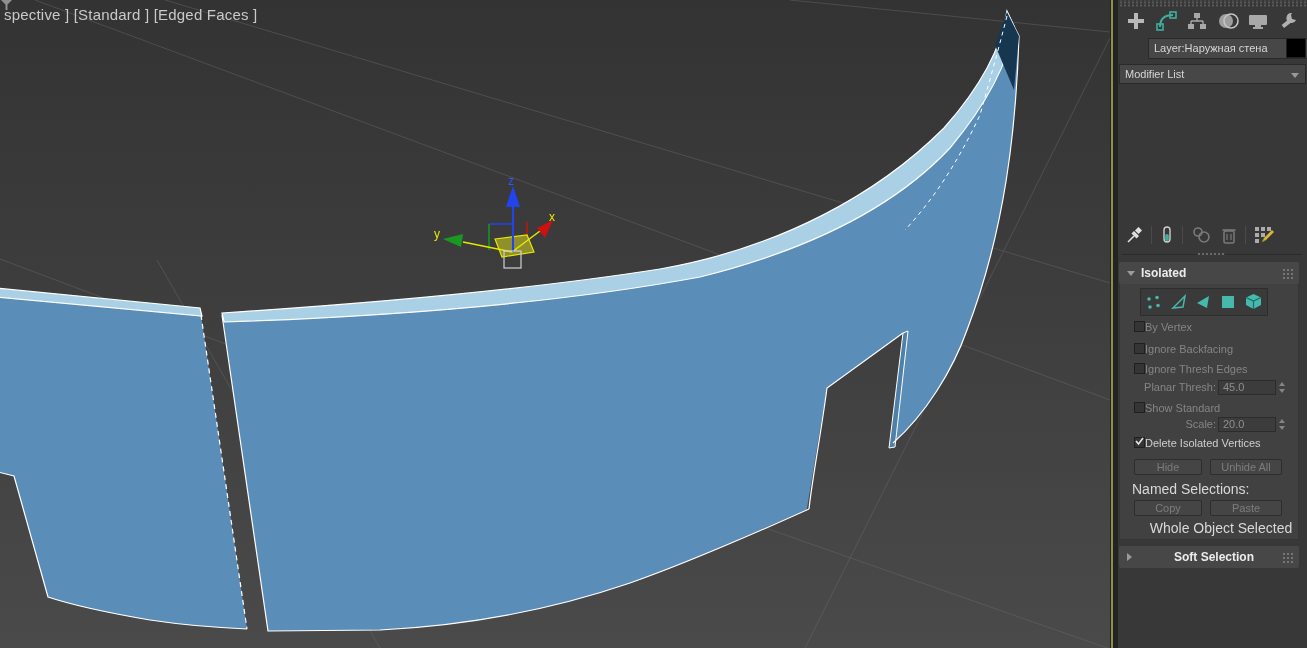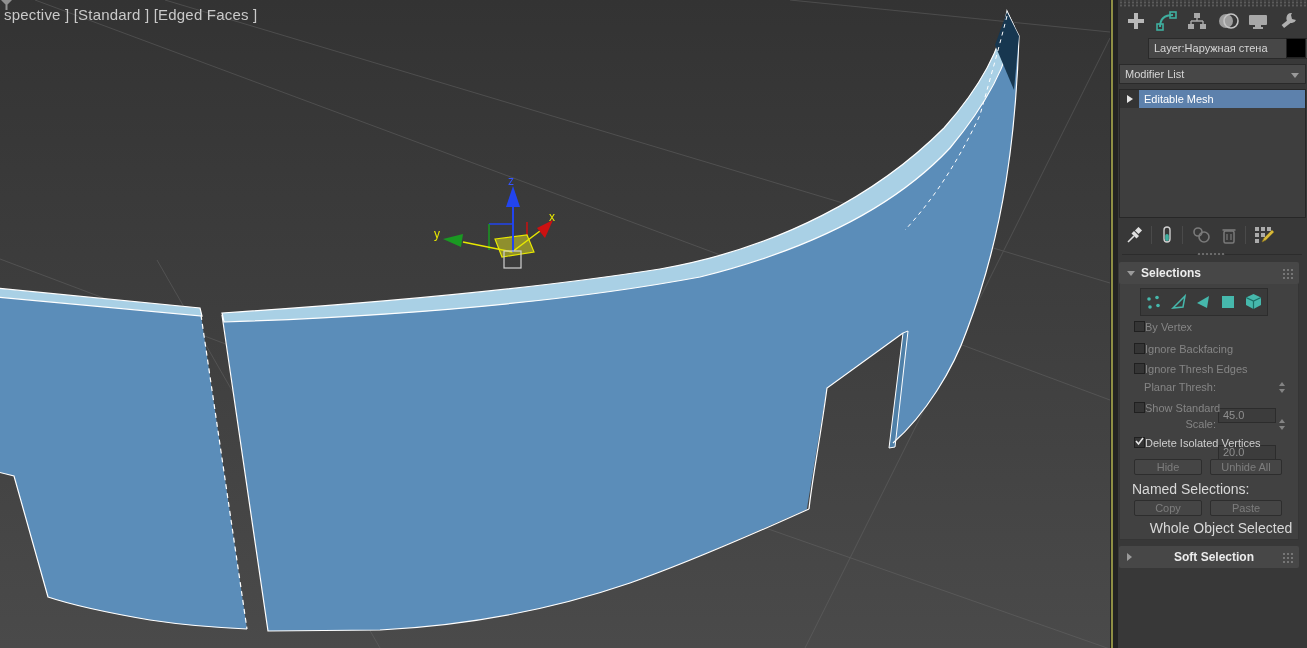--- a/index.html
+++ b/index.html
@@ -79,21 +79,21 @@
       background:#3a3a3a; border:1px solid #2d2d2d; display:flex; align-items:center;
       justify-content:space-around; }
 
   .check-row { position:absolute; left:16px; height:13px; display:flex; align-items:center;
       font-size:11px; color:#858585; white-space:nowrap; }
   .check-row.on { color:#cfcfcf; }
   .cb { width:11px; height:11px; background:#353535; border:1px solid #202020; position:relative; }
   .spin-row { position:absolute; font-size:11px; color:#858585; height:14px; }
   .spin-label { position:absolute; left:16px; width:82px; text-align:right; top:1px; }
   .spin-box { position:absolute; left:100px; top:0; width:58px; height:15px; background:#3c3c3c;
-      border:1px solid #2c2c2c; font-size:11px; color:#8f8f8f; line-height:13px; padding-left:4px;margin-top:28px; }
+      border:1px solid #2c2c2c; font-size:11px; color:#8f8f8f; line-height:13px; padding-left:4px; }
   .spin-arrows { position:absolute; left:160px; top:1px; width:9px; height:13px; }
   .spin-arrows .up { position:absolute; top:1px; left:1px; width:0; height:0;
       border-left:3px solid transparent; border-right:3px solid transparent;
       border-bottom:4px solid #848484; }
   .spin-arrows .dn { position:absolute; bottom:1px; left:1px; width:0; height:0;
       border-left:3px solid transparent; border-right:3px solid transparent;
       border-top:4px solid #848484; }
 
   .pbtn { position:absolute; height:16px; background:#454545; border:1px solid #2d2d2d;
       border-radius:2px; color:#7d7d7d; font-size:11px; text-align:center; line-height:14px; }
@@ -226,28 +226,20 @@
     </div>
 
     <div id="layer-field" class="field">Layer:Наружная стена</div>
     <div id="color-swatch"></div>
 
     <div id="modifier-combo" class="field">
       <span>Modifier List</span>
       <span class="arrow"></span>
     </div>
 
-    <div id="stack">
-      <div class="stack-row">
-        <div class="stack-expander">
-          <span class="tri"></span>
-        </div>
-        <div class="stack-label">Editable Mesh</div>
-      </div>
-    </div>
 
     <div id="stack-tools">
       <svg class="ticon" width="17" height="17">
         <line x1="2" y1="15" x2="8" y2="9" stroke="#e0e0e0" stroke-width="1.6"></line>
         <polygon points="8,4 13,9 10.5,11.5 5.5,6.5" fill="#e0e0e0"></polygon>
         <rect x="10" y="1" width="5" height="5" transform="rotate(45 12.5 3.5)" fill="#e0e0e0"></rect>
       </svg>
       <div class="vsep"></div>
       <svg class="ticon" width="14" height="18">
         <rect x="4" y="1" width="6" height="15" rx="3" fill="none" stroke="#cfcfcf" stroke-width="1.4"></rect>
@@ -277,21 +269,21 @@
         <polygon points="18,4 10,12 8,16 12,14 20,6" fill="#d8b93a" stroke="#8a7420" stroke-width="0.7"></polygon>
       </svg>
     </div>
 
     <div class="hsep">
       <div class="grip"></div>
     </div>
 
     <div id="sel-header" class="rollout-header">
       <span class="rarrow down"></span>
-      <span class="rtitle">Selections</span>
+      <span class="rtitle">Isolated</span>
       <span class="grip9"></span>
     </div>
 
     <div id="sel-body"></div>
 
     <div id="subobj-box">
       <svg width="17" height="17">
         <g fill="#46b8ac">
             <circle cx="4" cy="5" r="1.8"></circle>
             <circle cx="12" cy="3.5" r="1.8"></circle>

